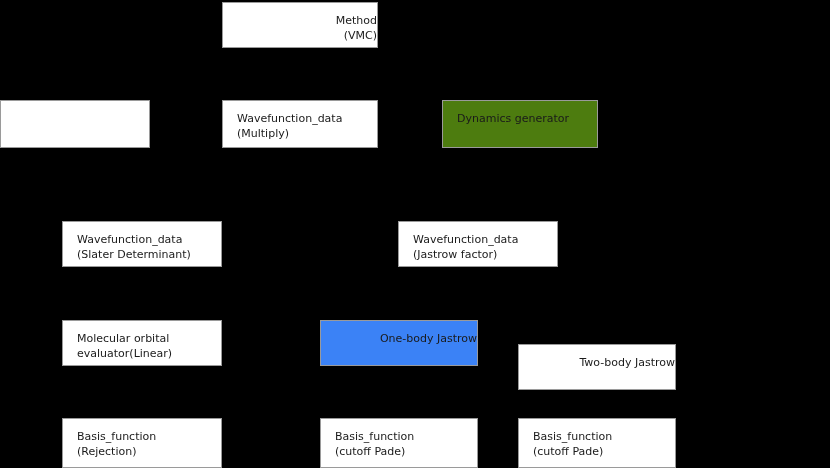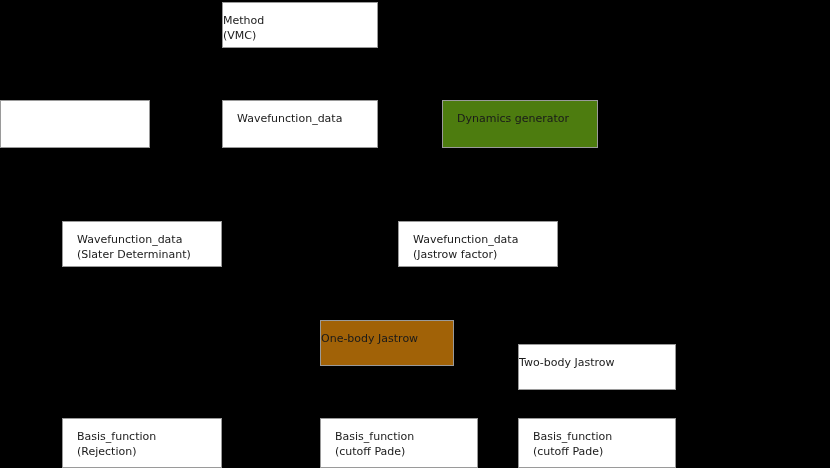--- a/index.html
+++ b/index.html
@@ -26,52 +26,57 @@
     border: 1px solid #9a9a9a;
     box-sizing: border-box;
     color: #1a1a1a;
     font-size: 11px;
     line-height: 15px;
     padding: 10px 0 0 14px;
     overflow: hidden;
   }
   .node.center {
     padding-left: 0;
-    text-align: left;
+    text-align: right;
   }
   .node .line {
     display: block;
     white-space: nowrap;
   }
 </style>
 </head>
 <body>
 
 <div id="diagram" style="background: rgb(0, 0, 0);">
     <div class="node center" style="left: 222px; top: 2px; width: 156px; height: 46px; background: rgb(255, 255, 255); border-color: rgb(154, 154, 154); color: rgb(26, 26, 26);">
       <span class="line">Method</span>
       <span class="line">(VMC)</span>
     </div>
     <div class="node" style="left: 0px; top: 100px; width: 150px; height: 48px; background: rgb(255, 255, 255); border-color: rgb(154, 154, 154); color: rgb(26, 26, 26);">
     </div>
     <div class="node" style="left: 222px; top: 100px; width: 156px; height: 48px; background: rgb(255, 255, 255); border-color: rgb(154, 154, 154); color: rgb(26, 26, 26);">
       <span class="line">Wavefunction_data</span>
+      <span class="line">(Multiply)</span>
     </div>
     <div class="node" style="left: 442px; top: 100px; width: 156px; height: 48px; background: #4d7c0f; border-color: rgb(154, 154, 154); color: rgb(26, 26, 26);">
       <span class="line">Dynamics generator</span>
     </div>
     <div class="node" style="left: 62px; top: 221px; width: 160px; height: 46px; background: rgb(255, 255, 255); border-color: rgb(154, 154, 154); color: rgb(26, 26, 26);">
       <span class="line">Wavefunction_data</span>
       <span class="line">(Slater Determinant)</span>
     </div>
     <div class="node" style="left: 398px; top: 221px; width: 160px; height: 46px; background: rgb(255, 255, 255); border-color: rgb(154, 154, 154); color: rgb(26, 26, 26);">
       <span class="line">Wavefunction_data</span>
       <span class="line">(Jastrow factor)</span>
     </div>
-    <div class="node center" style="left: 320px; top: 320px; width: 134px; height: 46px; background: #a16207; border-color: rgb(154, 154, 154); color: rgb(26, 26, 26);">
+    <div class="node" style="left: 62px; top: 320px; width: 160px; height: 46px; background: rgb(255, 255, 255); border-color: rgb(154, 154, 154); color: rgb(26, 26, 26);">
+      <span class="line">Molecular orbital</span>
+      <span class="line">evaluator(Linear)</span>
+    </div>
+    <div class="node center" style="left: 320px; top: 320px; width: 158px; height: 46px; background: #3b82f6; border-color: rgb(154, 154, 154); color: rgb(26, 26, 26);">
       <span class="line">One-body Jastrow</span>
     </div>
     <div class="node center" style="left: 518px; top: 320px; width: 158px; height: 46px; background: rgb(255, 255, 255); border-color: rgb(154, 154, 154); color: rgb(26, 26, 26); margin-top: 24px;">
       <span class="line">Two-body Jastrow</span>
     </div>
     <div class="node" style="left: 62px; top: 418px; width: 160px; height: 50px; background: rgb(255, 255, 255); border-color: rgb(154, 154, 154); color: rgb(26, 26, 26);">
       <span class="line">Basis_function</span>
       <span class="line">(Rejection)</span>
     </div>
     <div class="node" style="left: 320px; top: 418px; width: 158px; height: 50px; background: rgb(255, 255, 255); border-color: rgb(154, 154, 154); color: rgb(26, 26, 26);">

